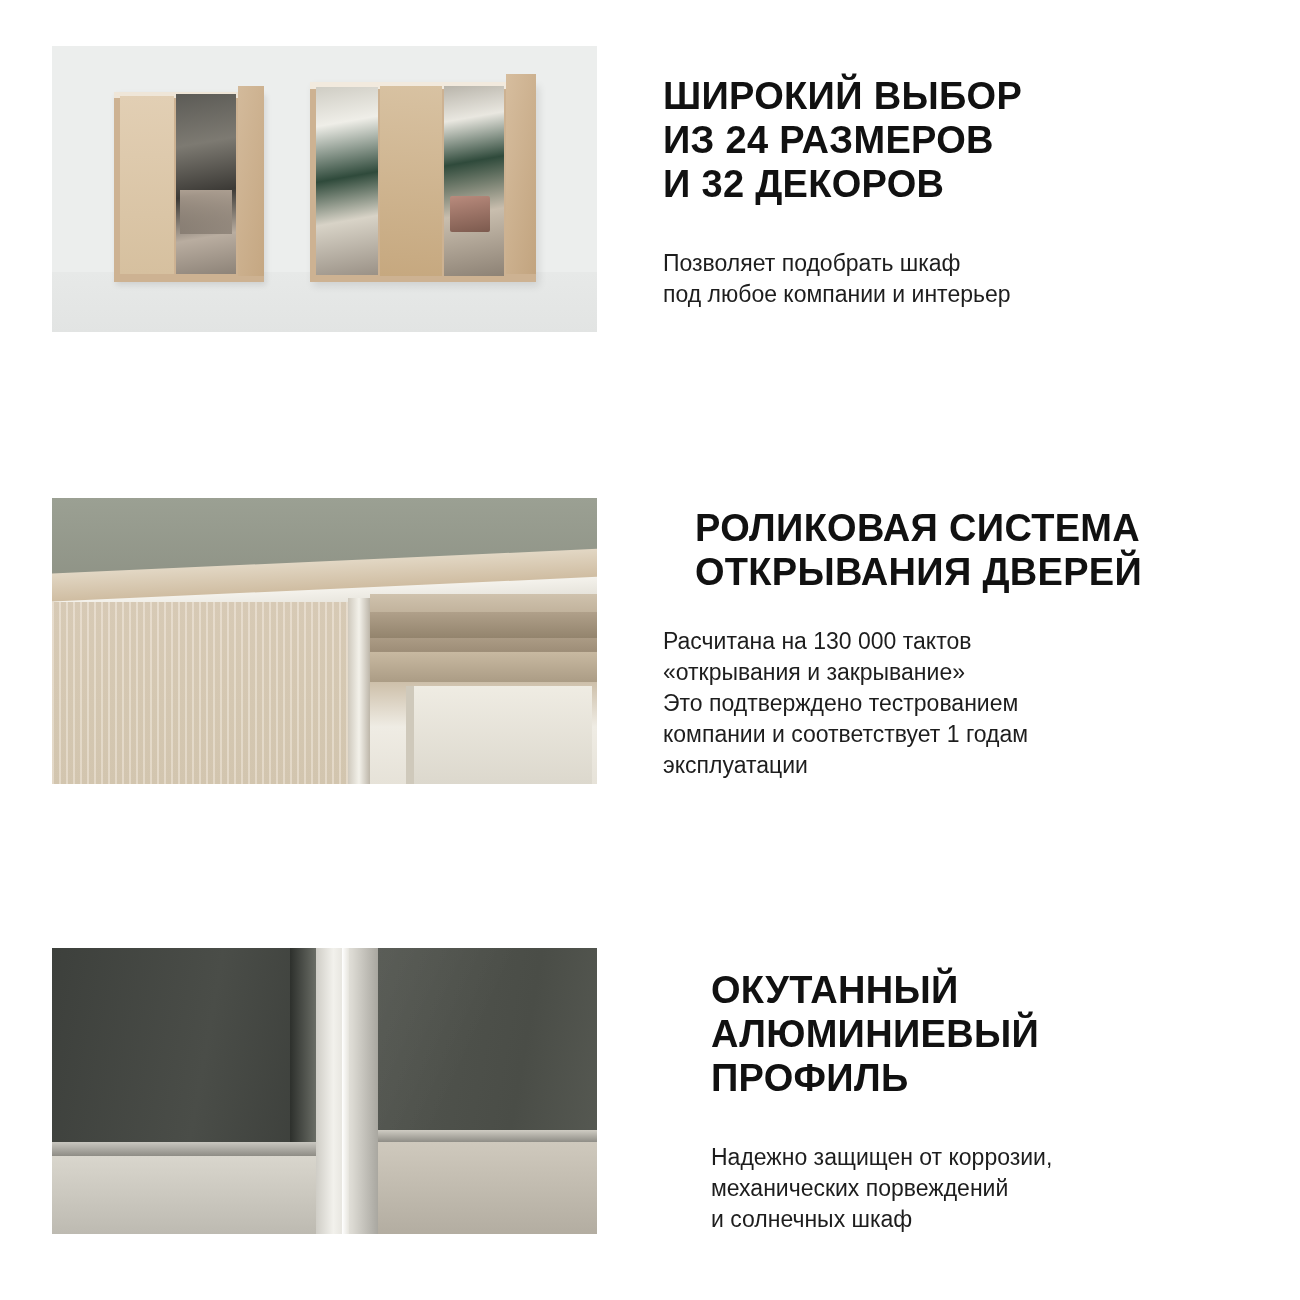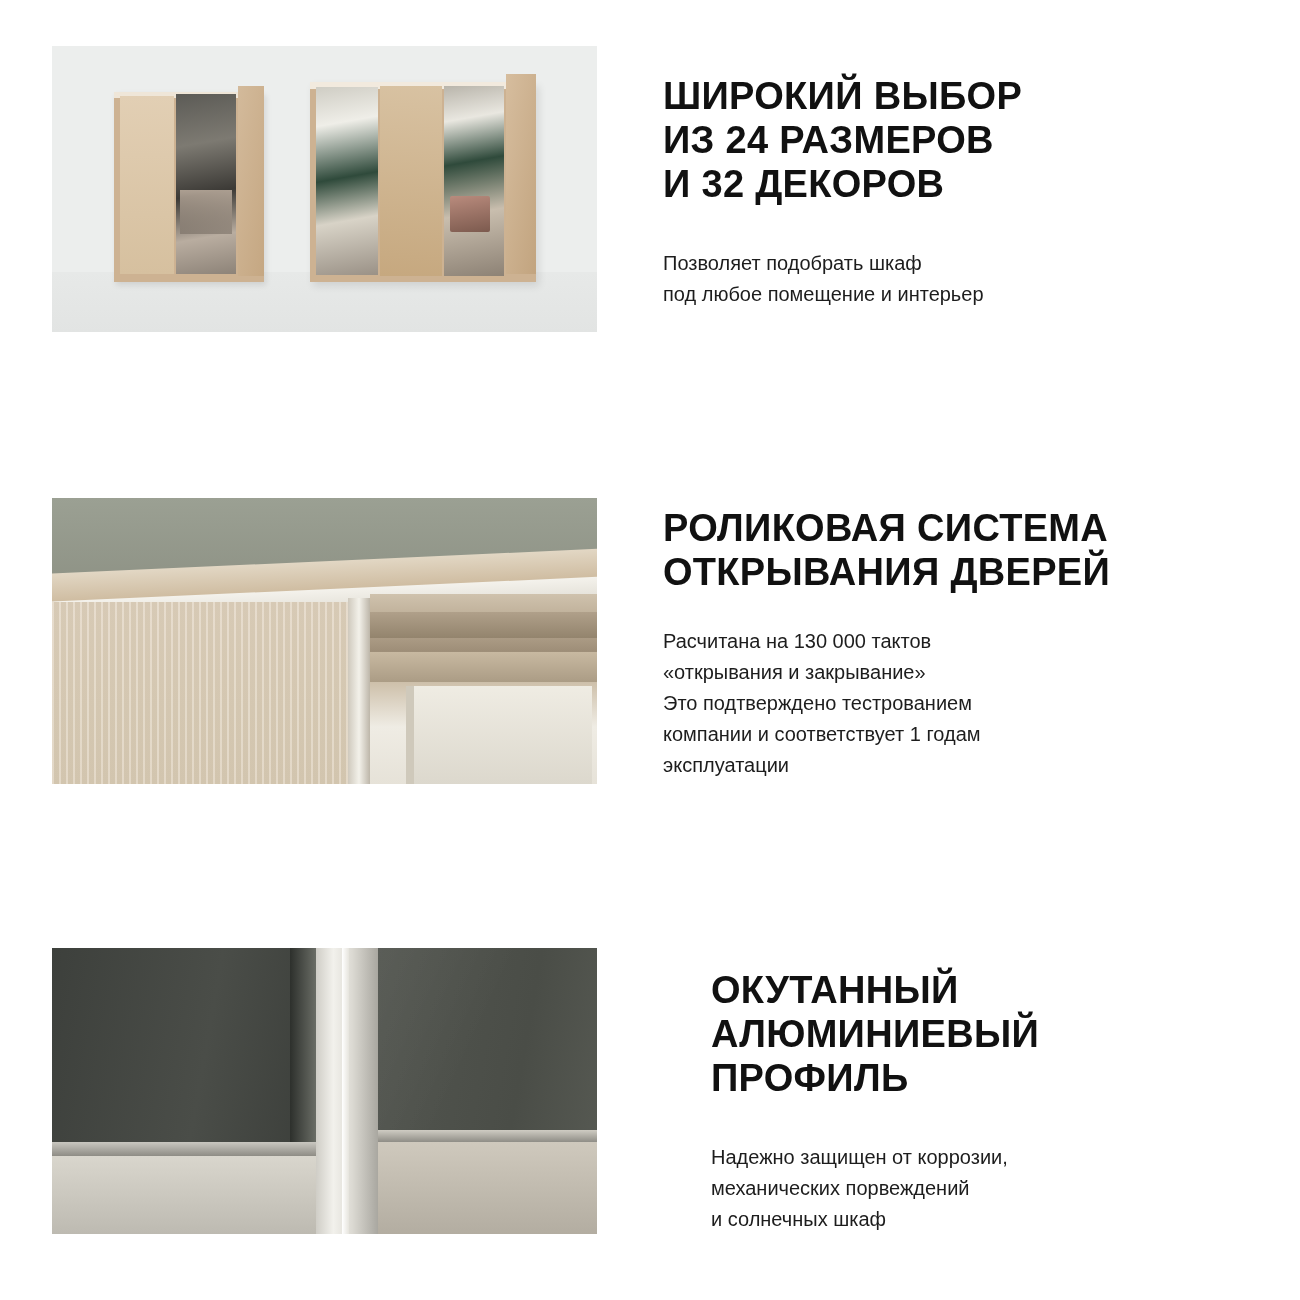--- a/index.html
+++ b/index.html
@@ -54,31 +54,31 @@
     font-size: 38px;
     line-height: 44px;
     font-weight: 700;
     letter-spacing: 0.3px;
     margin: 0;
     color: #111111;
     text-transform: uppercase;
   }
 
   .body-copy {
-    font-size: 20px;
+    font-size: 23px;
     line-height: 31px;
     font-weight: 400;
     color: #1d1d1d;
     margin: 0;
   }
 
   .f1 .headline { margin-top: 28px; }
   .f1 .body-copy { margin-top: 42px; }
 
-  .f2 .headline { margin-top: 8px; }
+  .f2 .headline { margin-top: 8px; margin-left: 32px; }
   .f2 .body-copy { margin-top: 32px; }
 
   .f3 .headline { margin-top: 20px; }
   .f3 .body-copy { margin-top: 42px; }
 
   
   .img1 {
     background: #eceeed;
   }
   .img1 .floor {
@@ -311,21 +311,21 @@
       </div>
     </div>
     <div class="text-col">
       <h2 class="headline">
         <span>ШИРОКИЙ ВЫБОР</span><br>
         <span>ИЗ 24 РАЗМЕРОВ</span><br>
         <span>И 32 ДЕКОРОВ</span>
       </h2>
       <p class="body-copy">
         <span>Позволяет подобрать шкаф</span><br>
-        <span>под любое помещение и интерьер</span>
+        <span>под любое компании и интерьер</span>
       </p>
     </div>
   </section>
 
   <section class="feature feature-2 f2">
     <div class="media img2">
       <div class="wall"></div>
       <div class="topcap"></div>
       <div class="whitecap"></div>
       <div class="leftdoor"></div>

